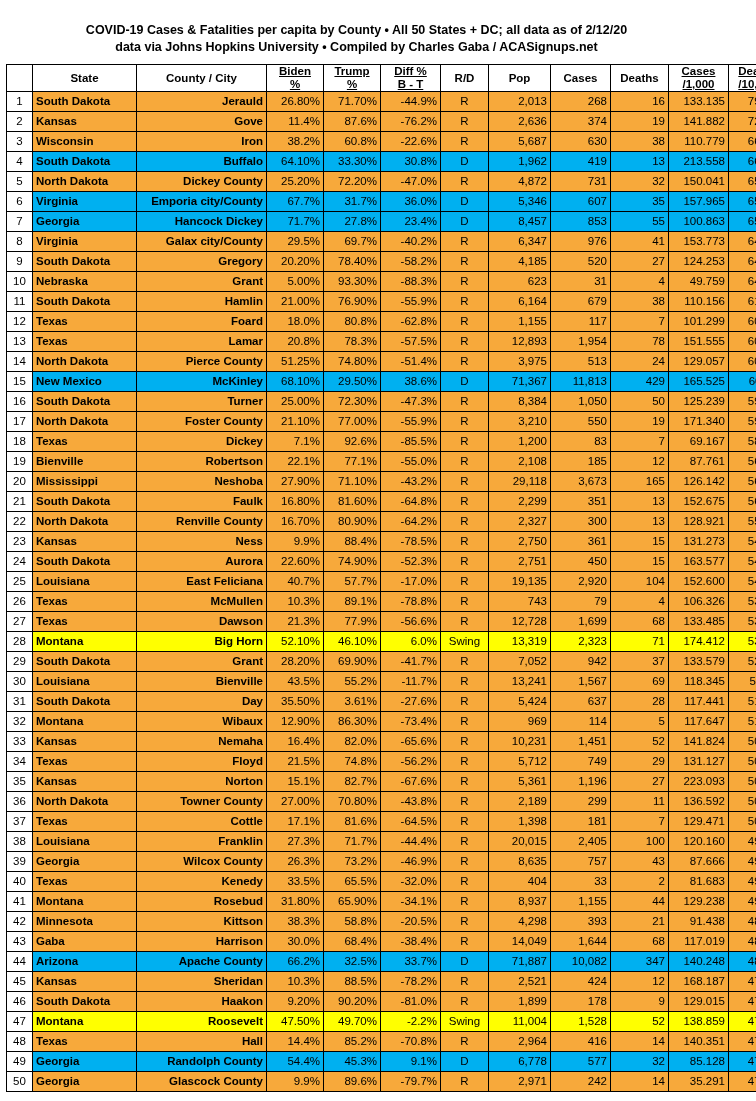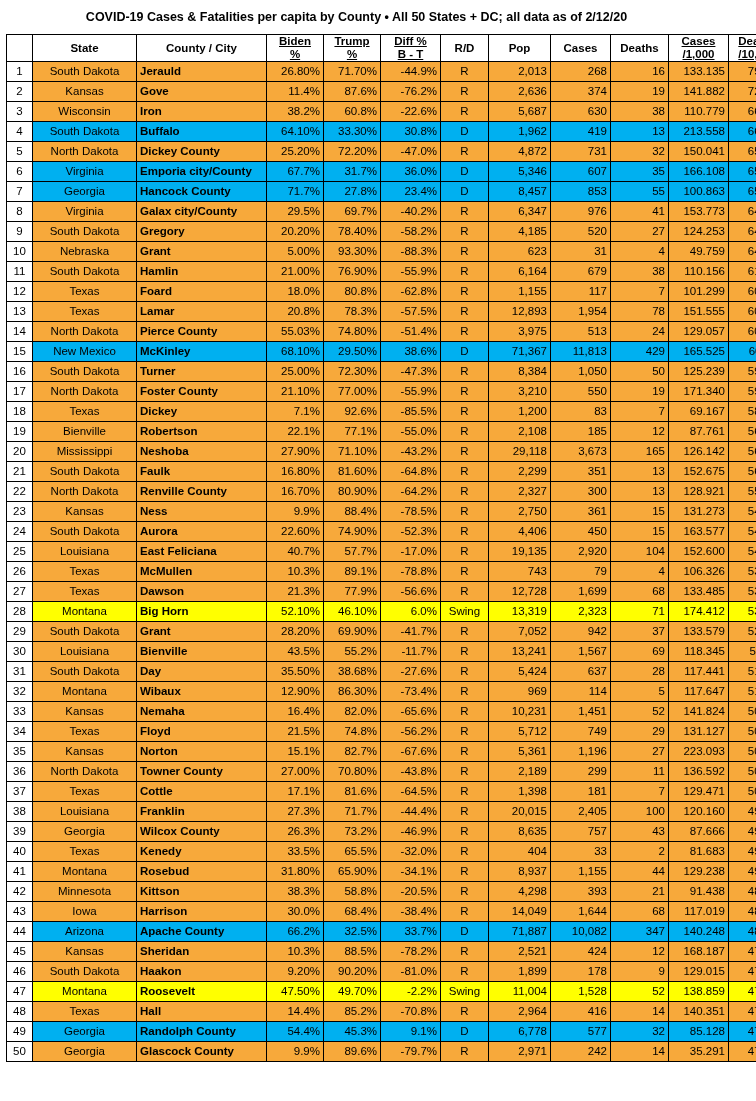--- a/index.html
+++ b/index.html
@@ -8,21 +8,21 @@
     background: #ffffff;
   }
   body {
     width: 756px;
     font-family: "Liberation Sans", sans-serif;
     color: #000000;
   }
   .page {
     width: 713px;
     box-sizing: border-box;
-    padding: 5px 6px 4px 6px;
+    padding: 18px 6px 4px 6px;
   }
   .title-block {
     text-align: center;
     font-weight: bold;
     font-size: 12.5px;
     line-height: 17px;
     padding: 4px 0 8px 0;
   }
   table.grid {
     border-collapse: collapse;
@@ -63,36 +63,37 @@
   col.c-cases { width: 60px; }
   col.c-deaths{ width: 58px; }
   col.c-c1000 { width: 60px; }
   col.c-d10k  { width: 58px; }
 
   td.idx {
     text-align: center;
     background: #ffffff;
     font-size: 11.5px;
   }
-  td.state { text-align: center; font-weight: normal; }
-  td.county { text-align: left; font-weight: bold; }
+  td.state { font-weight: bold; }
+  td.county { text-align: right; font-weight: bold; }
   td.num { text-align: right; }
   td.ctr { text-align: center; }
 
   tr.r  td:not(.idx) { background: #f7a93b; }
   tr.d  td:not(.idx) { background: #00b0f0; }
   tr.sw td:not(.idx) { background: #ffff00; }
 </style>
 </head>
 <body>
 
 <div class="page">
 
   <div class="title-block">
     <div>COVID-19 Cases &amp; Fatalities per capita by County • All 50 States + DC; all data as of 2/12/20</div>
+    <div>data via Johns Hopkins University • Compiled by Charles Gaba / ACASignups.net</div>
   </div>
 
   <table class="grid">
     <colgroup>
       <col class="c-idx">
         <col class="c-state">
         <col class="c-county">
         <col class="c-biden">
       <col class="c-trump">
         <col class="c-diff">
@@ -209,27 +210,27 @@
           <td class="idx">6</td>
           <td class="state">Virginia</td>
           <td class="county">Emporia city/County</td>
           <td class="num">67.7%</td>
           <td class="num">31.7%</td>
           <td class="num">36.0%</td>
           <td class="ctr">D</td>
           <td class="num">5,346</td>
           <td class="num">607</td>
           <td class="num">35</td>
-          <td class="num">166.108</td>
+          <td class="num">157.965</td>
           <td class="num">65.470</td>
         </tr>
         <tr class="d">
           <td class="idx">7</td>
           <td class="state">Georgia</td>
-          <td class="county">Hancock County</td>
+          <td class="county">Hancock Dickey</td>
           <td class="num">71.7%</td>
           <td class="num">27.8%</td>
           <td class="num">23.4%</td>
           <td class="ctr">D</td>
           <td class="num">8,457</td>
           <td class="num">853</td>
           <td class="num">55</td>
           <td class="num">100.863</td>
           <td class="num">65.035</td>
         </tr>
@@ -314,21 +315,21 @@
           <td class="num">12,893</td>
           <td class="num">1,954</td>
           <td class="num">78</td>
           <td class="num">151.555</td>
           <td class="num">60.498</td>
         </tr>
         <tr class="r">
           <td class="idx">14</td>
           <td class="state">North Dakota</td>
           <td class="county">Pierce County</td>
-          <td class="num">55.03%</td>
+          <td class="num">51.25%</td>
           <td class="num">74.80%</td>
           <td class="num">-51.4%</td>
           <td class="ctr">R</td>
           <td class="num">3,975</td>
           <td class="num">513</td>
           <td class="num">24</td>
           <td class="num">129.057</td>
           <td class="num">60.377</td>
         </tr>
         <tr class="d">
@@ -458,21 +459,21 @@
           <td class="num">54.545</td>
         </tr>
         <tr class="r">
           <td class="idx">24</td>
           <td class="state">South Dakota</td>
           <td class="county">Aurora</td>
           <td class="num">22.60%</td>
           <td class="num">74.90%</td>
           <td class="num">-52.3%</td>
           <td class="ctr">R</td>
-          <td class="num">4,406</td>
+          <td class="num">2,751</td>
           <td class="num">450</td>
           <td class="num">15</td>
           <td class="num">163.577</td>
           <td class="num">54.526</td>
         </tr>
         <tr class="r">
           <td class="idx">25</td>
           <td class="state">Louisiana</td>
           <td class="county">East Feliciana</td>
           <td class="num">40.7%</td>
@@ -553,21 +554,21 @@
           <td class="num">1,567</td>
           <td class="num">69</td>
           <td class="num">118.345</td>
           <td class="num">52.111</td>
         </tr>
         <tr class="r">
           <td class="idx">31</td>
           <td class="state">South Dakota</td>
           <td class="county">Day</td>
           <td class="num">35.50%</td>
-          <td class="num">38.68%</td>
+          <td class="num">3.61%</td>
           <td class="num">-27.6%</td>
           <td class="ctr">R</td>
           <td class="num">5,424</td>
           <td class="num">637</td>
           <td class="num">28</td>
           <td class="num">117.441</td>
           <td class="num">51.622</td>
         </tr>
         <tr class="r">
           <td class="idx">32</td>
@@ -718,21 +719,21 @@
           <td class="num">-20.5%</td>
           <td class="ctr">R</td>
           <td class="num">4,298</td>
           <td class="num">393</td>
           <td class="num">21</td>
           <td class="num">91.438</td>
           <td class="num">48.860</td>
         </tr>
         <tr class="r">
           <td class="idx">43</td>
-          <td class="state">Iowa</td>
+          <td class="state">Gaba</td>
           <td class="county">Harrison</td>
           <td class="num">30.0%</td>
           <td class="num">68.4%</td>
           <td class="num">-38.4%</td>
           <td class="ctr">R</td>
           <td class="num">14,049</td>
           <td class="num">1,644</td>
           <td class="num">68</td>
           <td class="num">117.019</td>
           <td class="num">48.402</td>

